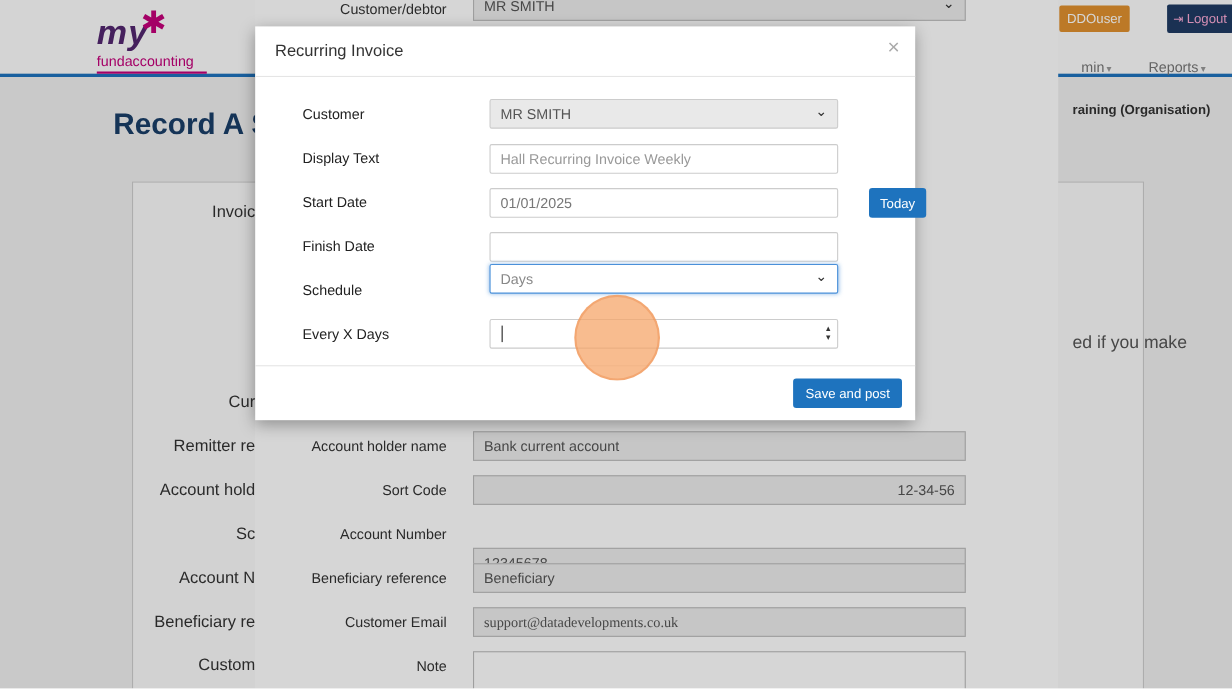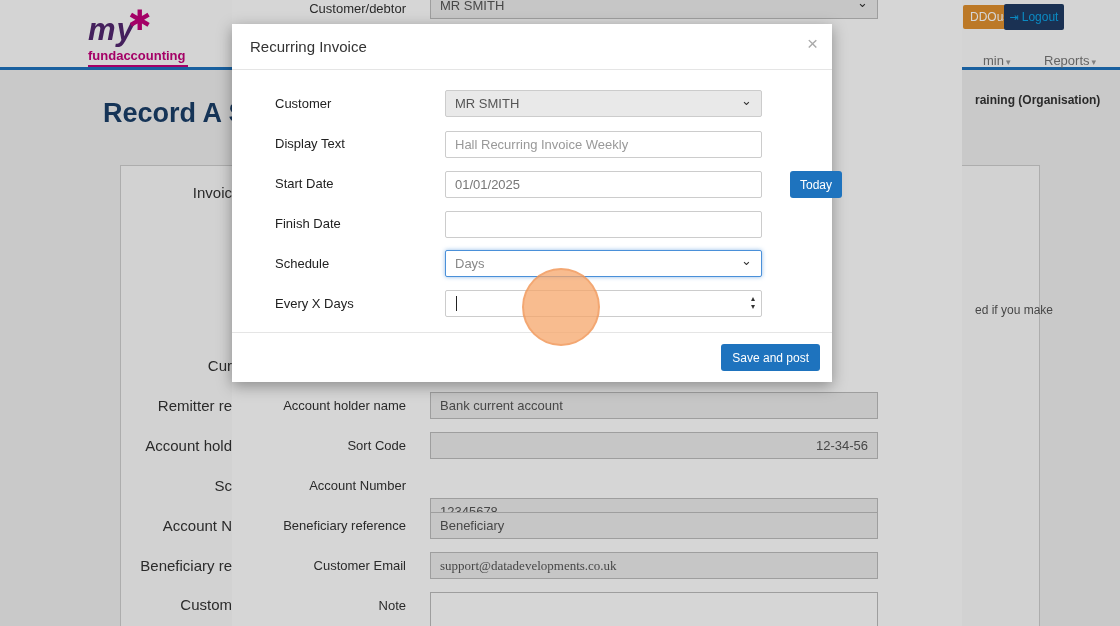--- a/index.html
+++ b/index.html
@@ -10,39 +10,39 @@
   }
 
   
   .base { position:absolute; inset:0; z-index:0; }
   .topbar { position:absolute; left:0; top:0; width:1120px; height:67px; background:#fdfdfd; }
   .blue-line { position:absolute; left:0; top:67px; width:1120px; height:3px; background:var(--primary-blue); }
 
   .logo { position:absolute; left:88px; top:12px; width:110px; height:52px; }
   .logo-my { position:absolute; left:0; top:0; font-size:31px; font-weight:bold; font-style:italic; color:var(--brand-purple); letter-spacing:1px; }
   .logo-star { position:absolute; left:40px; top:-8px; font-size:28px; color:var(--brand-pink); }
-  .logo-fund { position:absolute; left:0; top:36px; font-size:13px; font-weight:bold; color:var(--brand-pink); white-space:nowrap; }
+  .logo-fund { position:absolute; left:0; top:36px; font-size:13px; font-weight:normal; color:var(--brand-pink); white-space:nowrap; }
   .logo-rule { position:absolute; left:0; top:53px; width:100px; height:2px; background:var(--brand-pink); }
 
   .btn-ddouser { position:absolute; left:963px; top:5px; width:64px; height:24px; background:var(--accent-orange); color:#fff; font-size:12px; border:none; border-radius:2px; cursor:pointer; }
-  .btn-logout { position:absolute; left:1004px; top:4px; width:60px; height:26px; background:var(--navy); color:#0ea5e9; font-size:12px; border:none; border-radius:2px; cursor:pointer; }
+  .btn-logout { position:absolute; left:1061px; top:4px; width:60px; height:26px; background:var(--navy); color:#f9a8d4; font-size:12px; border:none; border-radius:2px; cursor:pointer; }
   .btn-logout .ic { margin-right:3px; font-size:11px; }
 
   .nav-item { position:absolute; top:43px; font-size:13px; color:#777; cursor:pointer; white-space:nowrap;margin-top:10px; }
   .nav-item .caret { font-size:9px; color:#999; margin-left:2px; }
   .nav-admin { left:983px; }
   .nav-reports { left:1044px; }
 
   .page-title { position:absolute; left:103px; top:98px; font-size:27px; font-weight:bold; color:#1a3e68; white-space:nowrap; }
   .org-fragment { position:absolute; left:975px; top:93px; font-size:12px; color:#333; font-weight:bold; white-space:nowrap; }
 
   .panel { position:absolute; left:120px; top:165px; width:920px; height:600px; background:#fbfbfb; border:1px solid #cfcfcf; }
 
   .left-frag { position:absolute; right:888px; font-size:15px; color:#333; white-space:nowrap; }
-  .right-frag { position:absolute; left:975px; top:303px; font-size:12px; color:#555; white-space:nowrap; }
+  .right-frag { position:absolute; left:975px; top:303px; font-size:16px; color:#555; white-space:nowrap; }
 
   
   .mid-modal { position:absolute; left:232px; top:0; width:730px; height:626px; background:#fff; z-index:10; }
   .mid-label { position:absolute; right:556px; font-size:13px; color:#333; white-space:nowrap; }
   .mid-input, .mid-select {
     position:absolute; left:198px; width:448px; height:27px;
     border:1px solid #bdbdbd; background:#ececec; font-size:13px; color:#555;
     padding:0 9px; font-family:"Liberation Sans", sans-serif;
   }
   .mid-select { display:flex; align-items:center; justify-content:space-between; cursor:pointer; }
@@ -177,21 +177,21 @@
     <input class="m-input" style="top: 107px; color: rgb(153, 153, 153);" value="Hall Recurring Invoice Weekly">
 
     <div class="m-label" style="top:152px">Start Date</div>
     <input class="m-input" style="top: 147px; color: rgb(119, 119, 119);" value="01/01/2025">
     <button class="btn-today">Today</button>
 
     <div class="m-label" style="top:192px">Finish Date</div>
     <input class="m-input" style="top: 187px;" value="">
 
     <div class="m-label" style="top:232px">Schedule</div>
-    <div class="m-input m-select sel-focus" style="top:226px">
+    <div class="m-input m-select sel-focus" style="top:216px">
       <span>Days</span>
       <span class="chev">⌄</span>
     </div>
 
     <div class="m-label" style="top:272px">Every X Days</div>
     <div class="num-wrap" style="top:266px">
       <input class="m-input" style="top: 0px;" value="">
       <span class="cursor-bar"></span>
       <span class="spinner">
           <span>▴</span>

